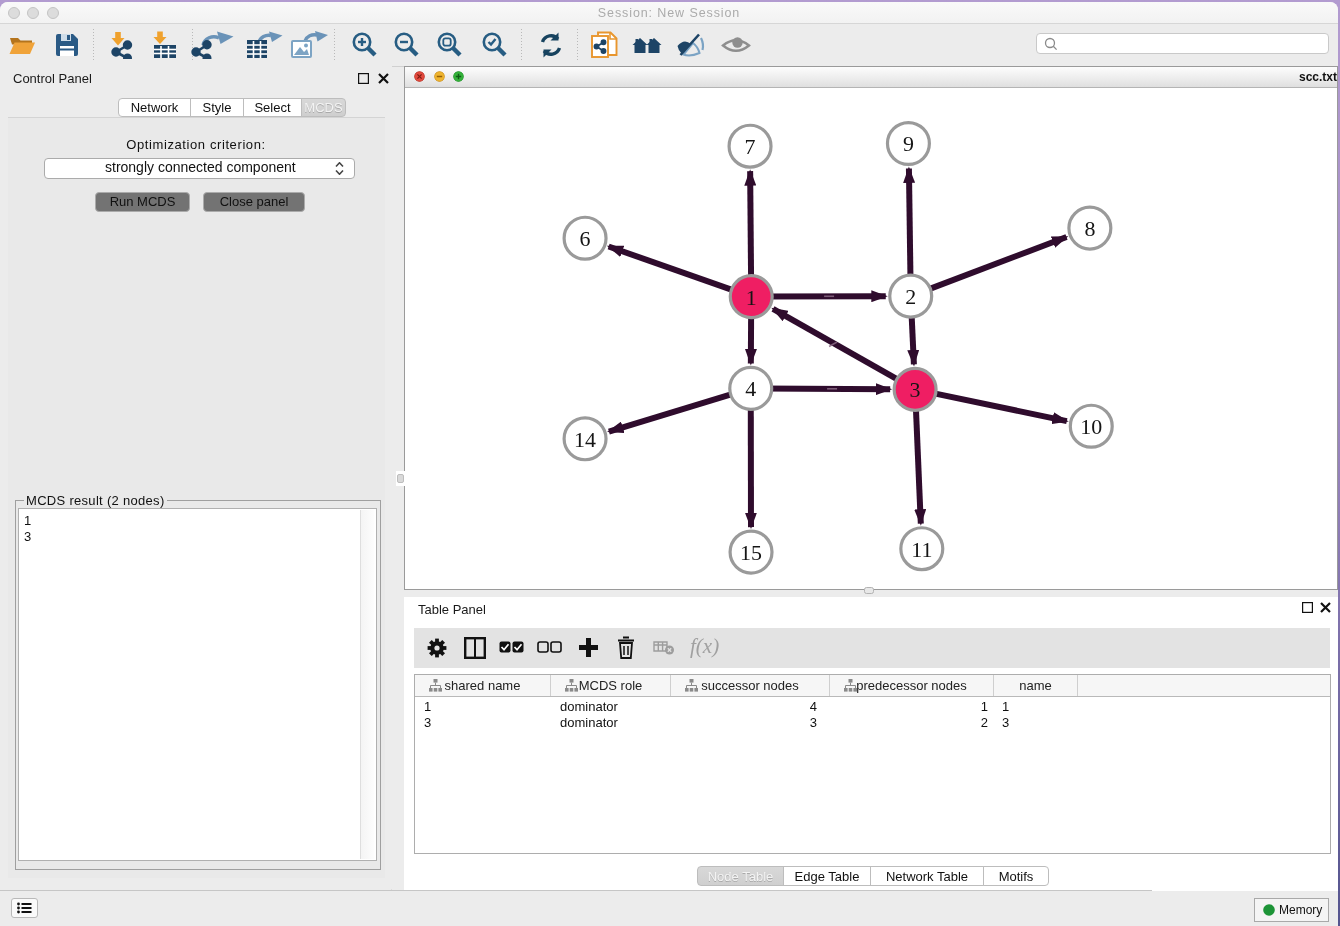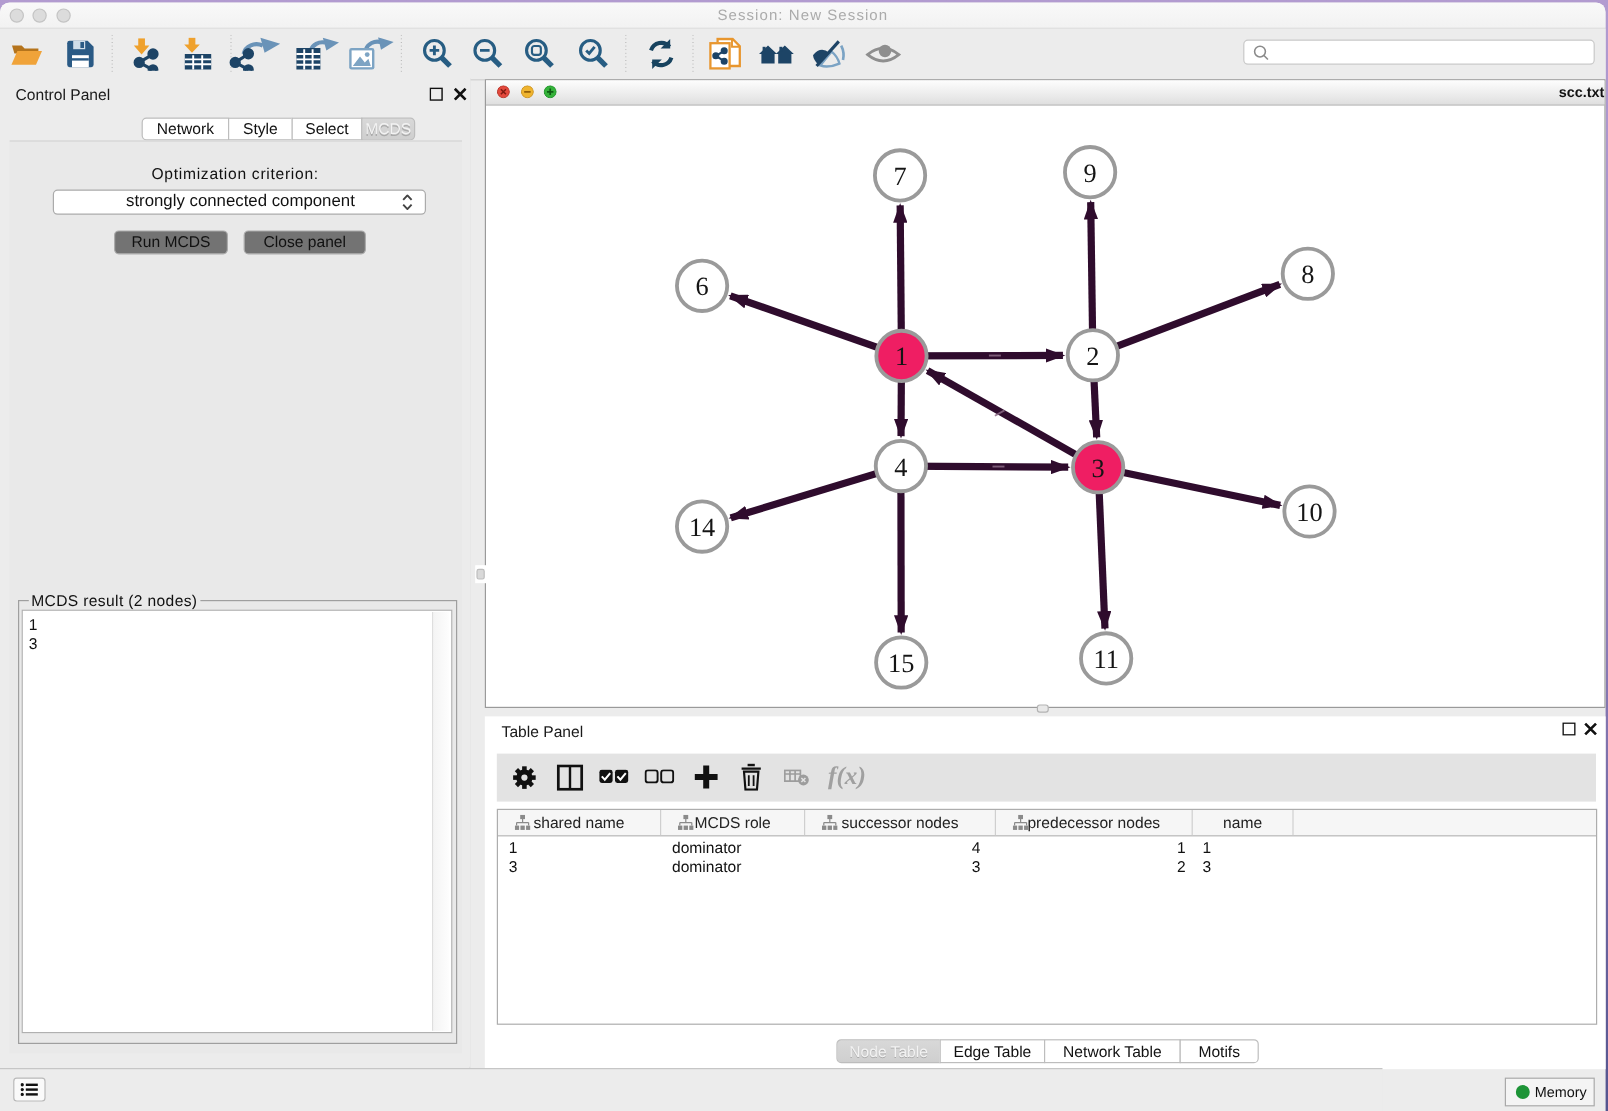--- a/index.html
+++ b/index.html
@@ -56,21 +56,21 @@
 .nw-title{position:absolute;left:0;top:0;width:100%;height:20px;
   background:linear-gradient(180deg,#fdfdfd 0%,#ededed 55%,#dfdfdf 100%);
   border-bottom:1px solid #b4b4b4;}
 .nw-title .t{position:absolute;top:3px;width:100%;text-align:right;font-size:12px;
   color:#111;font-weight:bold;}
 .mac{position:absolute;top:3.5px;width:11px;height:11px;border-radius:50%;box-sizing:border-box;}
 
 .tp{position:absolute;left:404px;top:595px;width:934px;height:294px;background:#ffffff;}
 .tp-title{position:absolute;left:14px;top:5px;font-size:13px;color:#1a1a1a;}
 .tp-toolbar{position:absolute;left:10px;top:31px;width:916px;height:40px;
-  background:#e3e3e3;font-weight:bold;}
+  background:#e3e3e3;}
 .tbl{position:absolute;left:10px;top:77px;width:917px;height:180px;background:#fff;
   border:1px solid #adadad;box-sizing:border-box;}
 .tbl-head{position:absolute;left:0;top:0;width:100%;height:21px;
   background:#f6f6f6;border-bottom:1px solid #b9b9b9;}
 .th{position:absolute;top:0;height:21px;border-right:1px solid #cfcfcf;
   box-sizing:border-box;font-size:13px;color:#222;text-align:center;line-height:21px;}
 .td{position:absolute;font-size:13px;color:#111;height:17px;line-height:17px;}
 .hier{position:absolute;left:14px;top:4px;width:13px;height:13px;}
 .btabs{position:absolute;left:0;top:269px;width:936px;height:20px;}
 .btab{position:absolute;top:0;height:20px;background:#fff;border:1px solid #bdbdbd;

